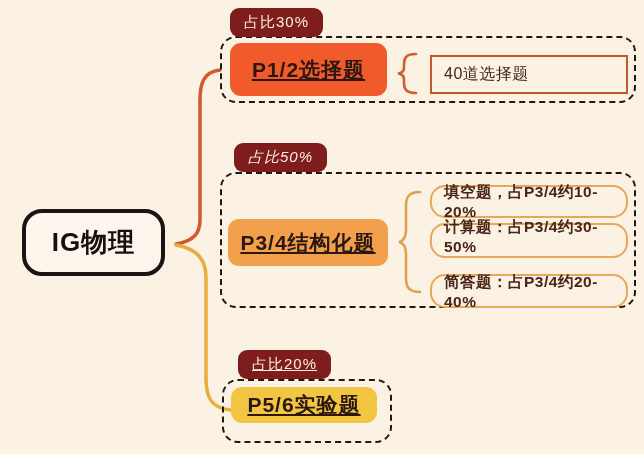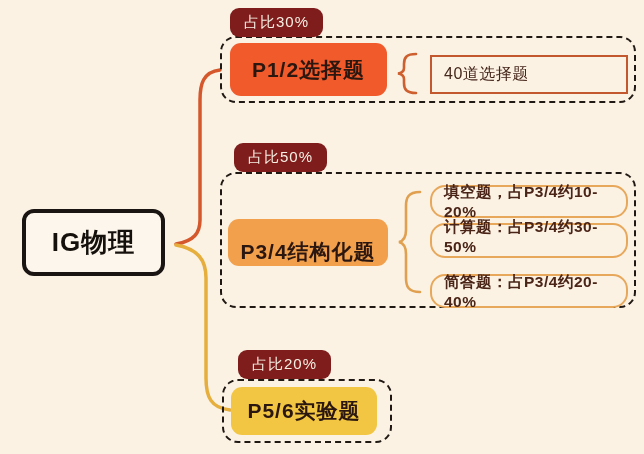--- a/index.html
+++ b/index.html
@@ -9,49 +9,49 @@
     font-family:"Liberation Sans","DejaVu Sans",sans-serif;
   }
   .abs{position:absolute;box-sizing:border-box;}
 
   
   #connectors{left:0;top:0;width:644px;height:454px;z-index:1;}
 
   
   .root-node{
     left:22px;top:209px;width:143px;height:67px;z-index:3;
-    background:#FDF6EC;border:4px solid #1A1512;border-radius:12px;
+    background:#FDF6EC;border:4px solid #1A1512;border-radius:20px;
     display:flex;align-items:center;justify-content:center;
     font-size:26px;font-weight:bold;color:#15100C;letter-spacing:1px;
   }
 
   
   .group{border:2px dashed #201812;border-radius:16px;background:transparent;z-index:2;}
   .group-1{left:220px;top:36px;width:416px;height:67px;}
   .group-2{left:220px;top:172px;width:416px;height:136px;}
   .group-3{left:222px;top:379px;width:170px;height:64px;}
 
   
   .badge{
     z-index:4;background:#7f1d1d;color:#F7EFE2;border-radius:9px;
     display:flex;align-items:center;justify-content:center;
     font-size:15px;height:29px;padding:0 14px;letter-spacing:1px;
   }
   .badge-1{left:230px;top:8px;}
-  .badge-2{left:234px;top:143px;}
-  .badge-3{left:238px;top:350px;}
+  .badge-2{left:234px;top:143px;font-style:italic;}
+  .badge-3{left:238px;top:350px;text-decoration:underline;}
 
   
   .topic{
     z-index:4;border-radius:11px;display:flex;align-items:center;justify-content:center;
-    font-weight:bold;color:#2B1710;font-size:21px;letter-spacing:1px;
+    font-weight:bold;color:#2B1710;font-size:21px;letter-spacing:1px;text-decoration:underline;
   }
   .topic-1{left:230px;top:43px;width:157px;height:53px;}
-  .topic-2{left:228px;top:219px;width:160px;height:47px;align-items:flex-end;}
-  .topic-3{left:231px;top:387px;width:146px;height:48px;justify-content:center;}
+  .topic-2{left:228px;top:219px;width:160px;height:47px;}
+  .topic-3{left:231px;top:387px;width:146px;height:36px;justify-content:center;}
 
   
   .detail{
     z-index:4;background:#FBF2E4;border-radius:0;
     display:flex;align-items:center;
     font-size:16px;color:#45261A;padding:0 12px;letter-spacing:0.5px;
   }
   .detail-strong{border:2px solid #C3572E;}
   .detail-soft{border:2px solid #E8A85C;border-radius:15px;font-size:15.5px;color:#4A2417;font-weight:bold;}
   .d-1-0{left:430px;top:55px;width:198px;height:39px;}

